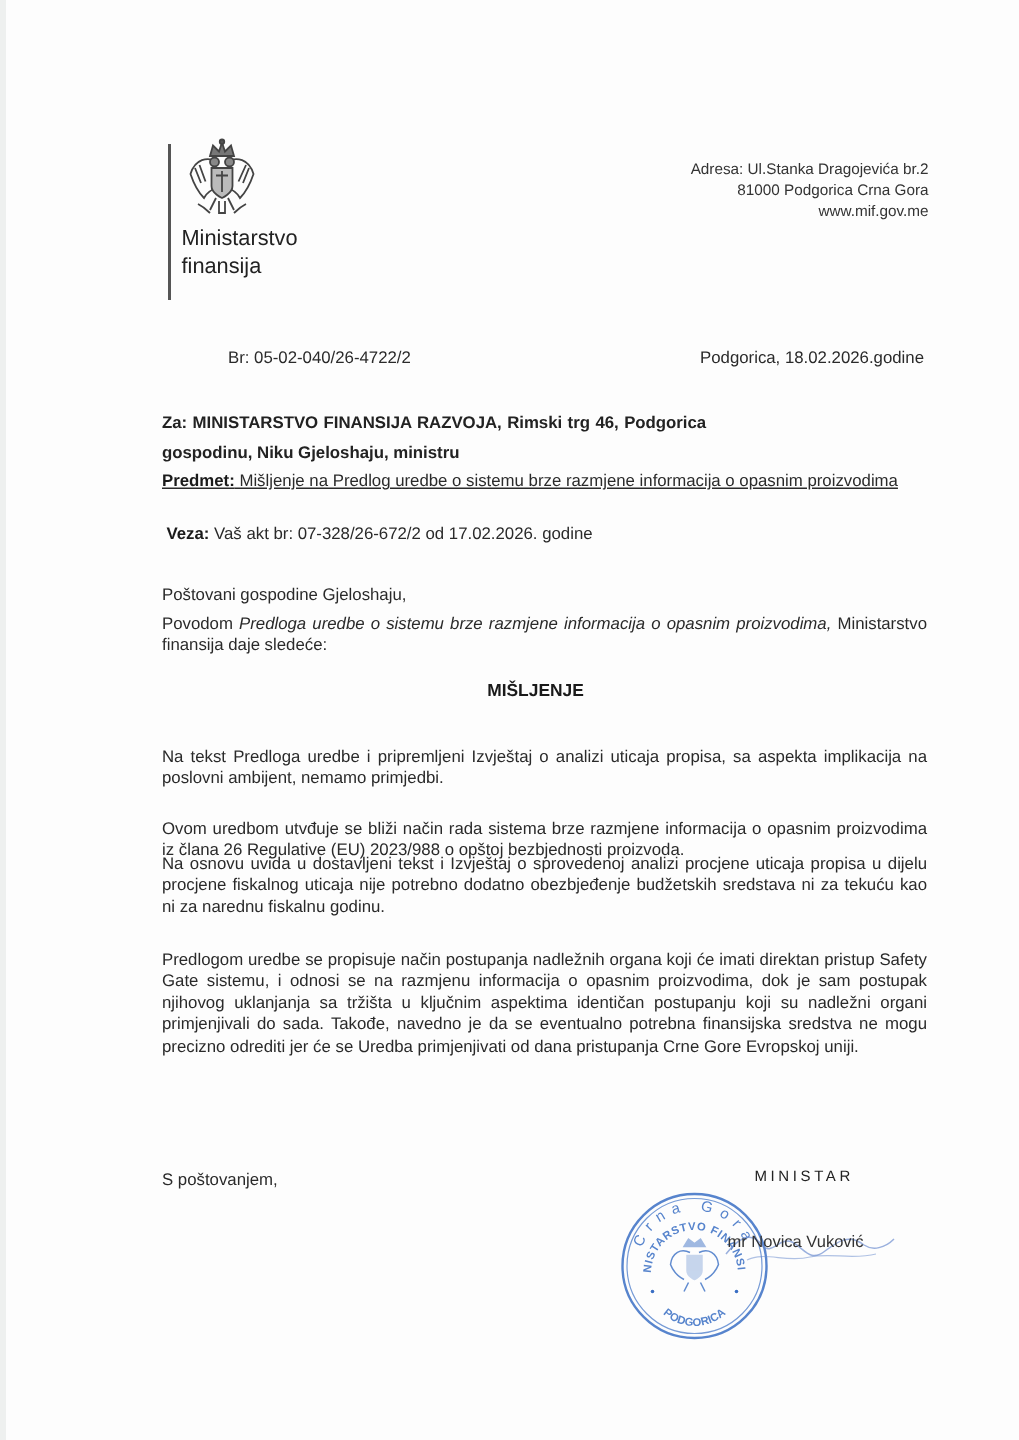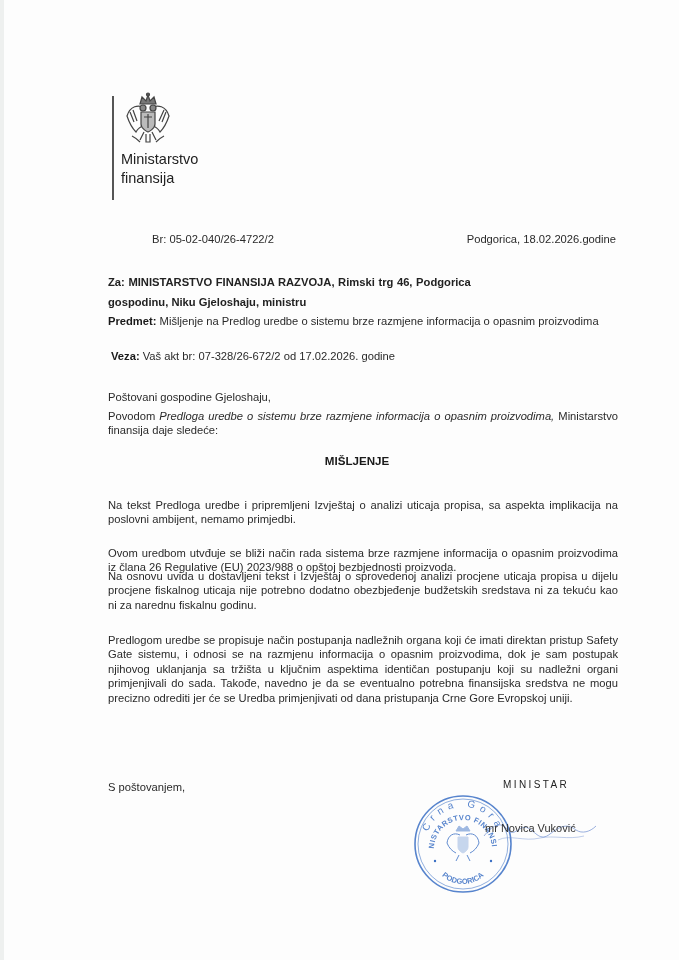--- a/index.html
+++ b/index.html
@@ -16,21 +16,21 @@
   .org { position: absolute; left: 121px; top: 150px; font-size: 14.5px; line-height: 19px; color: #222; }
   .org div { white-space: nowrap; }
   .address { position: absolute; right: 60px; top: 107px; text-align: right; font-size: 10.2px; line-height: 14.2px; color: #333; }
 
   .ref { position: absolute; left: 108px; top: 233px; font-size: 11.2px; color: #2a2a2a; padding-left: 44px; }
   .date { position: absolute; right: 63px; top: 233px; font-size: 11.2px; color: #2a2a2a; margin-left: 44px; }
 
   .to1 { position: absolute; left: 108px; top: 276px; font-size: 11.2px; font-weight: bold; color: #222; word-spacing: 0.5px; }
   .to2 { position: absolute; left: 108px; top: 296px; font-size: 11.2px; font-weight: bold; color: #222; }
 
-  .subject { position: absolute; left: 108px; top: 314px; width: 512px; font-size: 11.2px; line-height: 14px; color: #2a2a2a; text-align: justify; text-align-last: left; }
+  .subject { position: absolute; left: 108px; top: 314px; width: 512px; font-size: 11.2px; line-height: 14px; color: #2a2a2a; text-align: justify; text-align-last: left; text-decoration: underline; }
   .veza { position: absolute; left: 111px; top: 350px; font-size: 11.2px; color: #2a2a2a; }
   b { color: #1a1a1a; }
 
   .greet { position: absolute; left: 108px; top: 391px; font-size: 11.2px; color: #2a2a2a; }
   .para { position: absolute; left: 108px; width: 510px; font-size: 11.2px; line-height: 14.4px; color: #2a2a2a; text-align: justify; text-align-last: left; }
   .p-intro { top: 409px; }
   .heading { position: absolute; left: 0; width: 679px; top: 454px; text-align: center; font-size: 11.6px; font-weight: bold; color: #1a1a1a; padding-left: 35px; box-sizing: border-box; }
   .p1 { top: 498px; }
   .p2 { top: 526px; margin-top: 20px; }
   .p3 { top: 569px; }
@@ -66,20 +66,25 @@
       <path d="M17 20 L31 20 L31 32 C31 37, 24 40, 24 40 C24 40, 17 37, 17 32 Z" fill="#bbb"></path>
       <path d="M20 25 L28 25 M24 22 L24 36"></path>
 
       <path d="M20 40 L16 48 M28 40 L32 48 M22 42 L22 50 L26 50 L26 42"></path>
       <path d="M8 44 C12 46, 14 48, 16 50 M40 44 C36 46, 34 48, 32 50"></path>
     </g>
   </svg>
   <div class="org">
     <div>Ministarstvo</div>
     <div>finansija</div>
+  </div>
+  <div class="address">
+    <div>Adresa: Ul.Stanka Dragojevića br.2</div>
+    <div>81000 Podgorica Crna Gora</div>
+    <div>www.mif.gov.me</div>
   </div>
 
   <div class="ref">Br: 05-02-040/26-4722/2</div>
   <div class="date">Podgorica, 18.02.2026.godine</div>
 
   <div class="to1">Za: MINISTARSTVO FINANSIJA RAZVOJA,  Rimski trg 46, Podgorica</div>
   <div class="to2">gospodinu, Niku Gjeloshaju, ministru</div>
 
   <div class="subject"><b>Predmet:</b><span> Mišljenje na Predlog uredbe o sistemu brze razmjene informacija o opasnim proizvodima</span></div>
   <div class="veza"><b>Veza:</b><span> Vaš akt br: 07-328/26-672/2 od 17.02.2026. godine</span></div>

